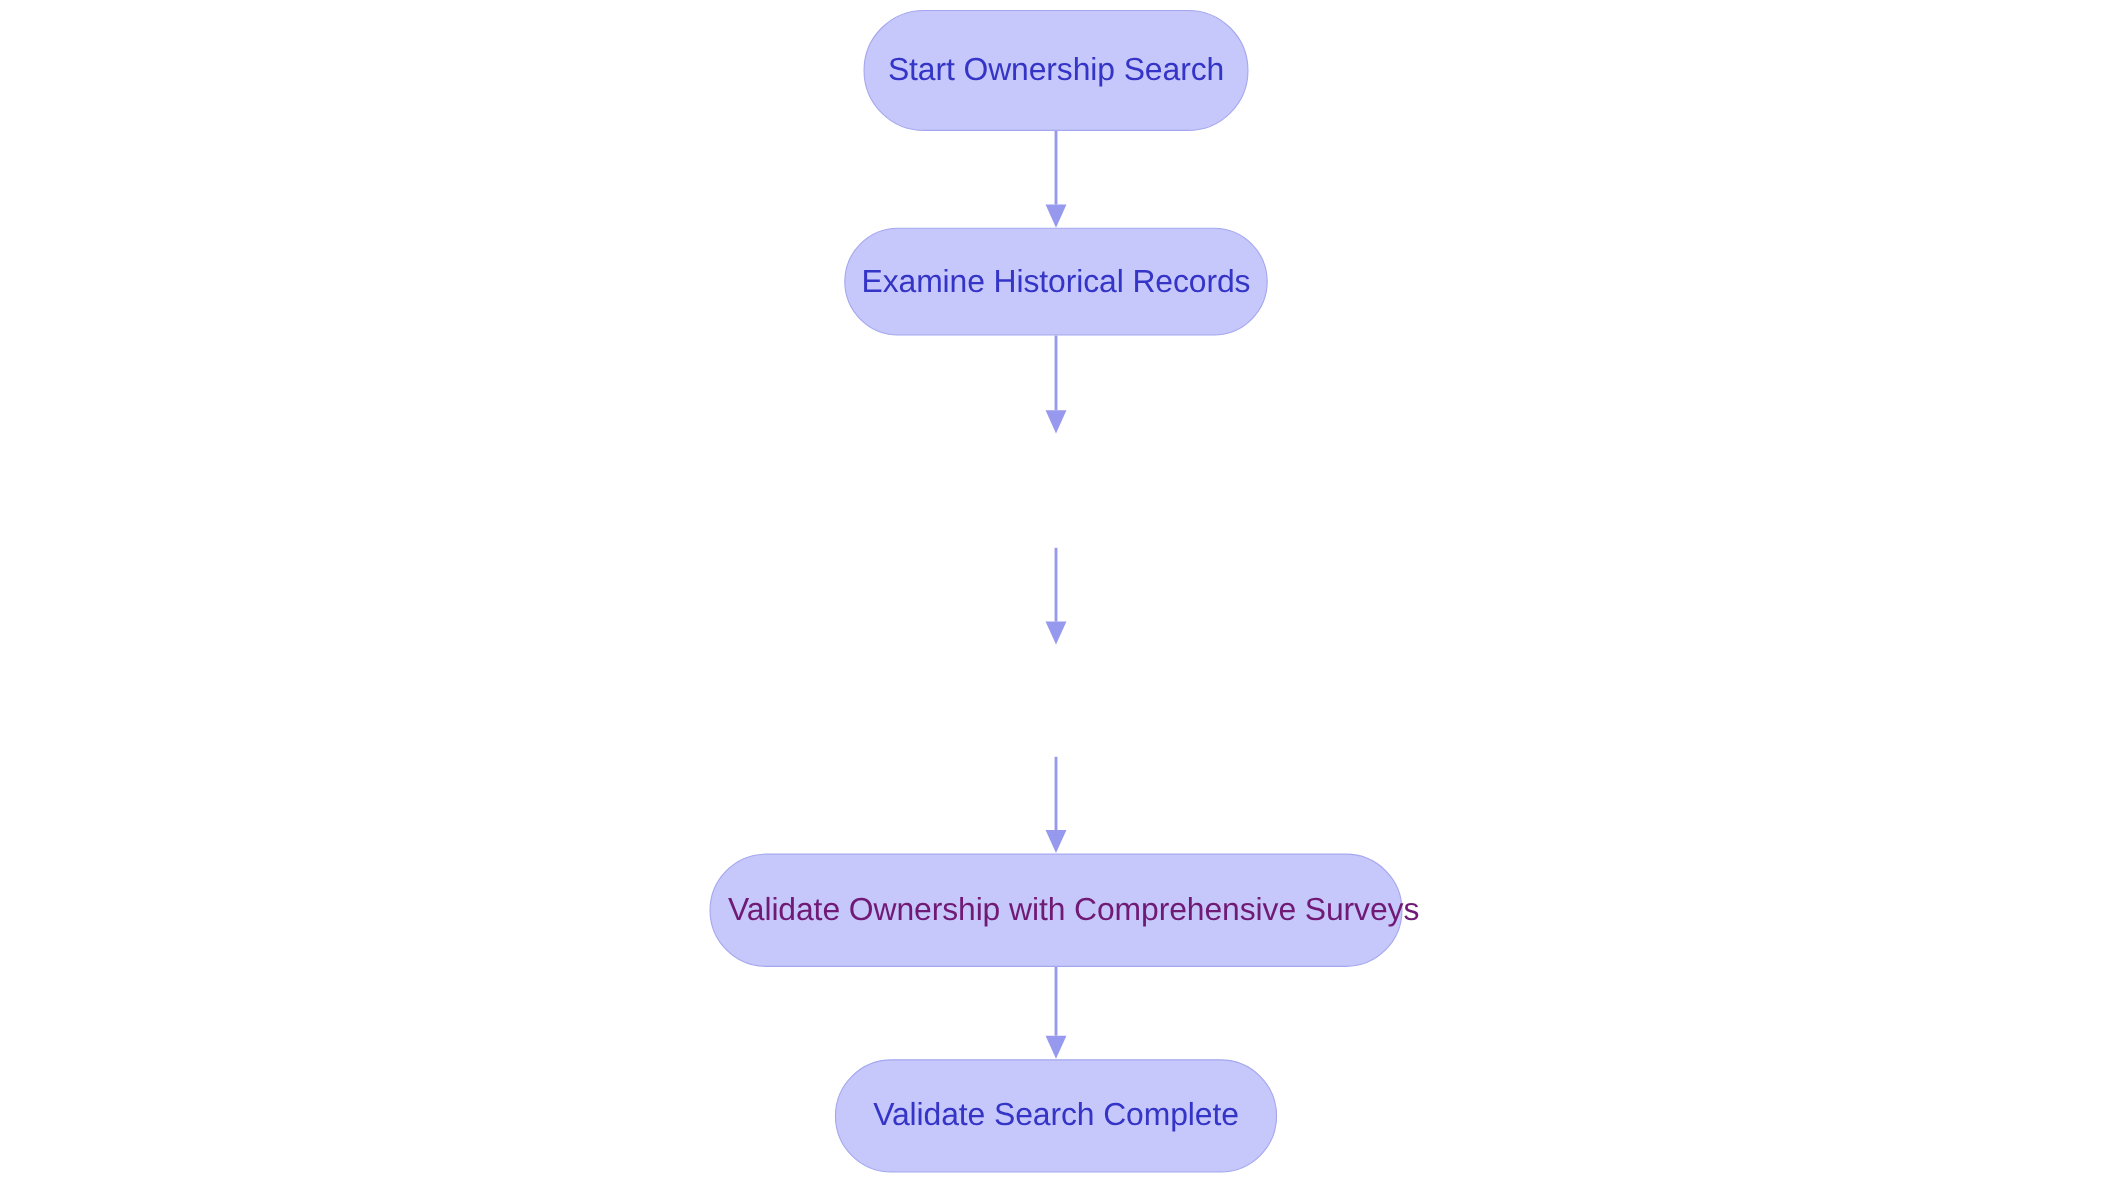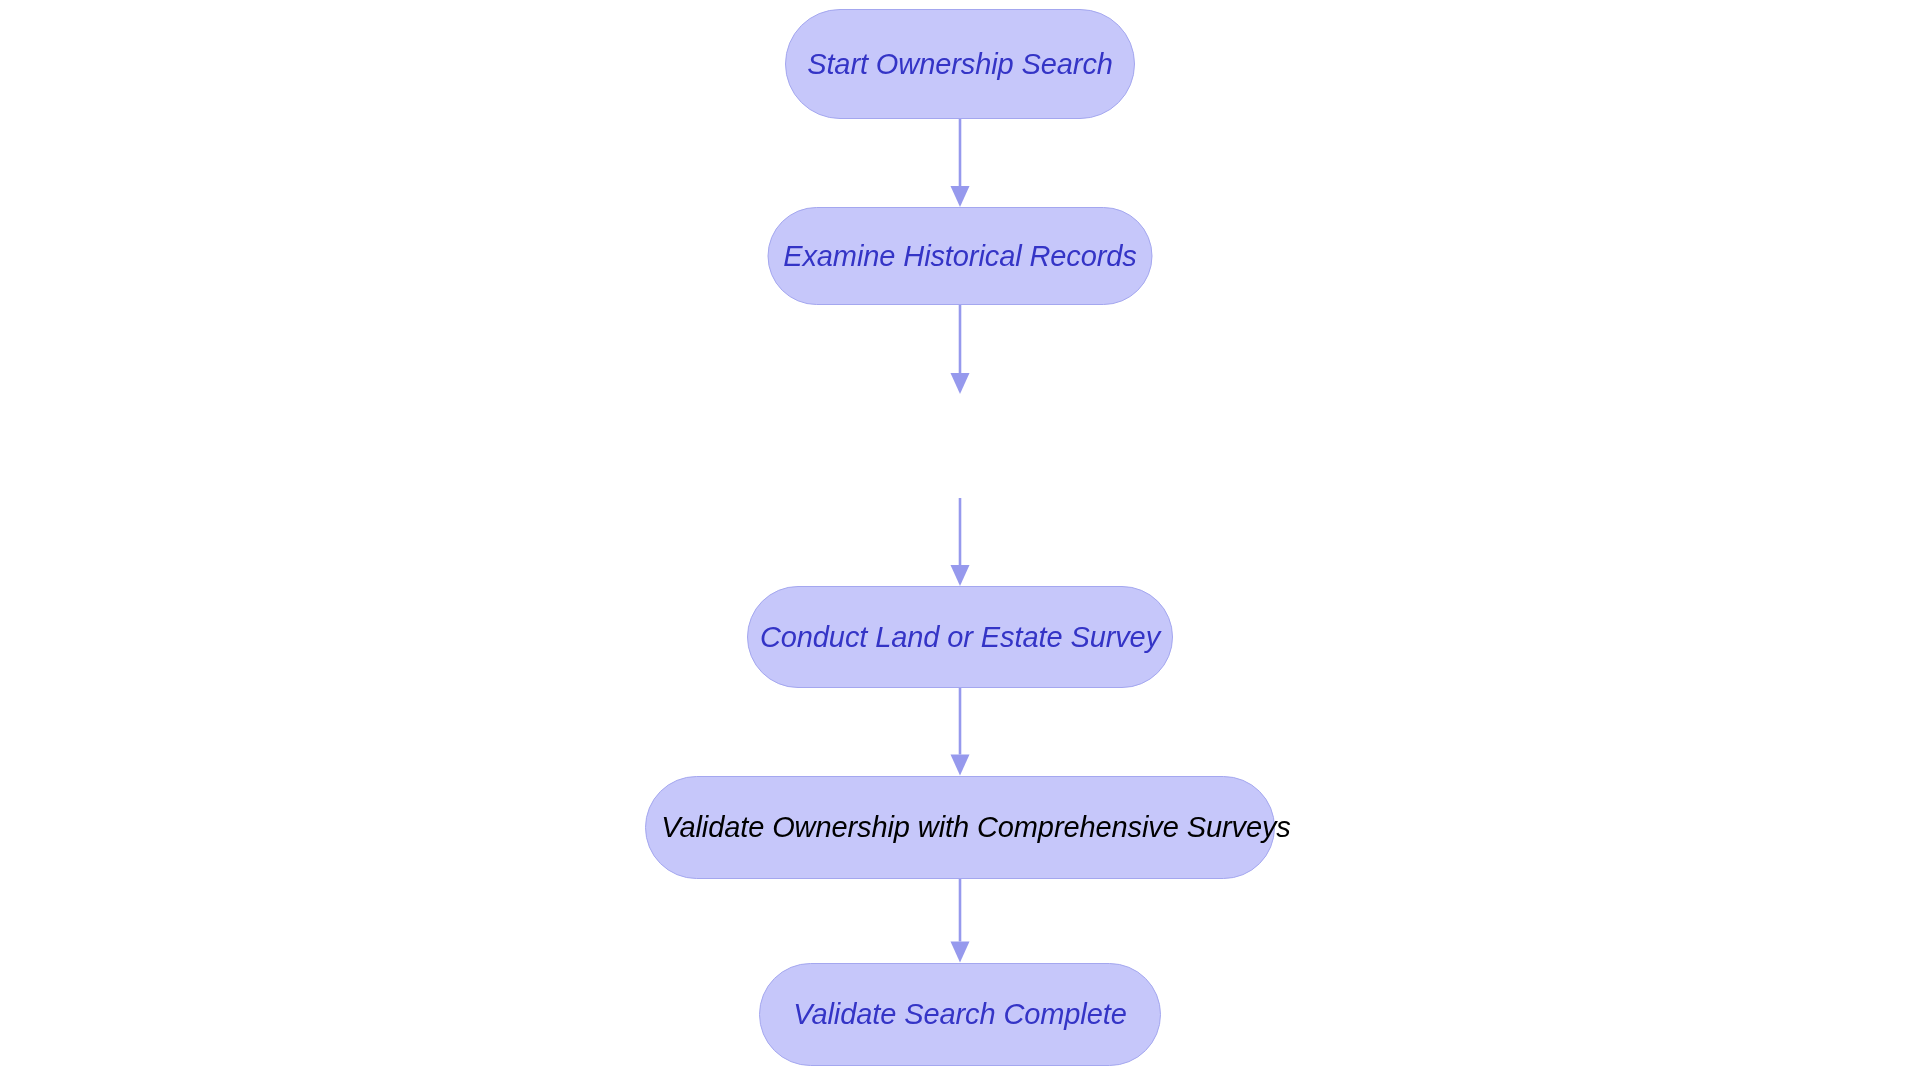--- a/index.html
+++ b/index.html
@@ -13,21 +13,20 @@
     height: 1080px;
     overflow: hidden;
     font-family: "Liberation Sans", "DejaVu Sans", sans-serif;
   }
 
   #flowchart-canvas {
     position: relative;
     width: 1764px;
     height: 1080px;
     background: #ffffff;
-    font-style: italic;
   }
 
   #flow-svg {
     position: absolute;
     left: 0;
     top: 0;
     width: 1920px;
     height: 1080px;
     display: block;
   }
@@ -83,24 +82,21 @@
       </g>
   </svg>
 
   <div class="node-layer" id="node-layer">
       <div class="flow-node" style="left: 960px; top: 9px; width: 350px; height: 110px; background: rgb(198, 199, 250); border-color: rgb(164, 167, 239);">
         <span class="flow-node-label" style="color: rgb(52, 52, 198);">Start Ownership Search</span>
       </div>
       <div class="flow-node" style="left: 960px; top: 207px; width: 385px; height: 98px; background: rgb(198, 199, 250); border-color: rgb(164, 167, 239);">
         <span class="flow-node-label" style="color: rgb(52, 52, 198);">Examine Historical Records</span>
       </div>
-      <div class="flow-node" style="left: 960px; top: 586px; width: 426px; height: 102px; background: rgb(198, 199, 250); border-color: rgb(164, 167, 239);">
-        <span class="flow-node-label" style="color: rgb(52, 52, 198);">Conduct Land or Estate Survey</span>
-      </div>
       <div class="flow-node" style="left: 960px; top: 775.5px; width: 630px; height: 103px; background: rgb(198, 199, 250); border-color: rgb(164, 167, 239);">
-        <span class="flow-node-label" style="color: #000000; padding-left: 32px;">Validate Ownership with Comprehensive Surveys</span>
+        <span class="flow-node-label" style="color: #701a75; padding-left: 32px;">Validate Ownership with Comprehensive Surveys</span>
       </div>
       <div class="flow-node" style="left: 960px; top: 962.5px; width: 402px; height: 103px; background: rgb(198, 199, 250); border-color: rgb(164, 167, 239);">
         <span class="flow-node-label" style="color: rgb(52, 52, 198);">Validate Search Complete</span>
       </div>
     </div>
 
 </div>
 
 </body></html>

